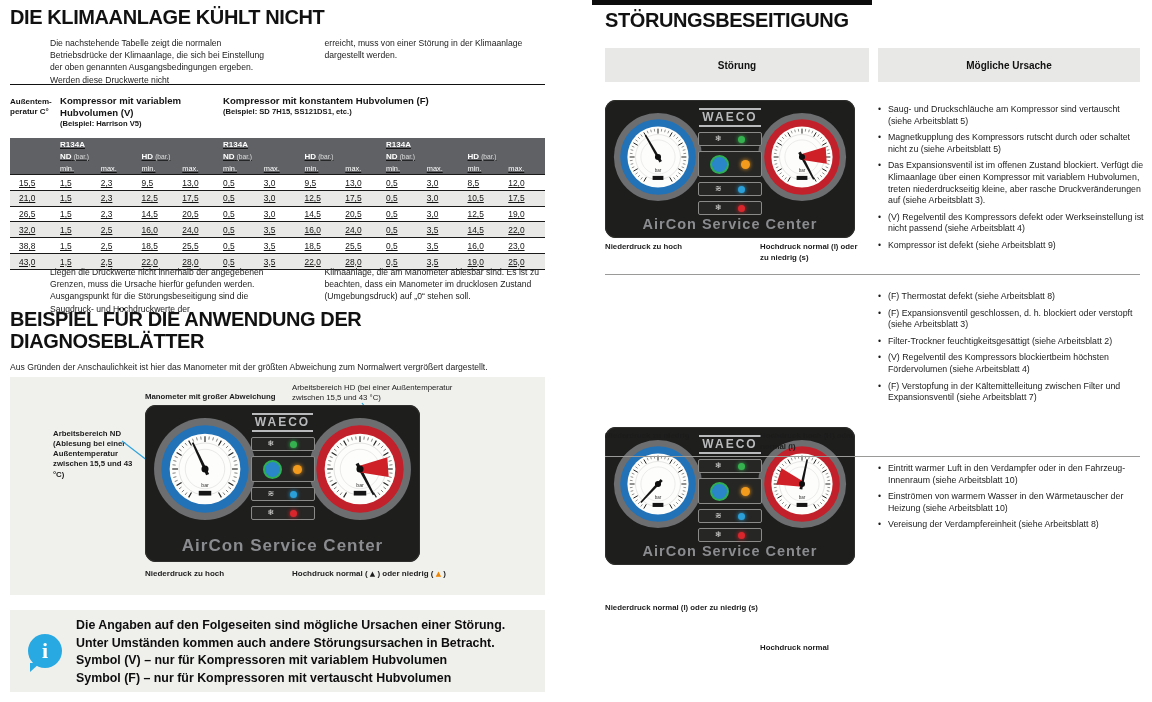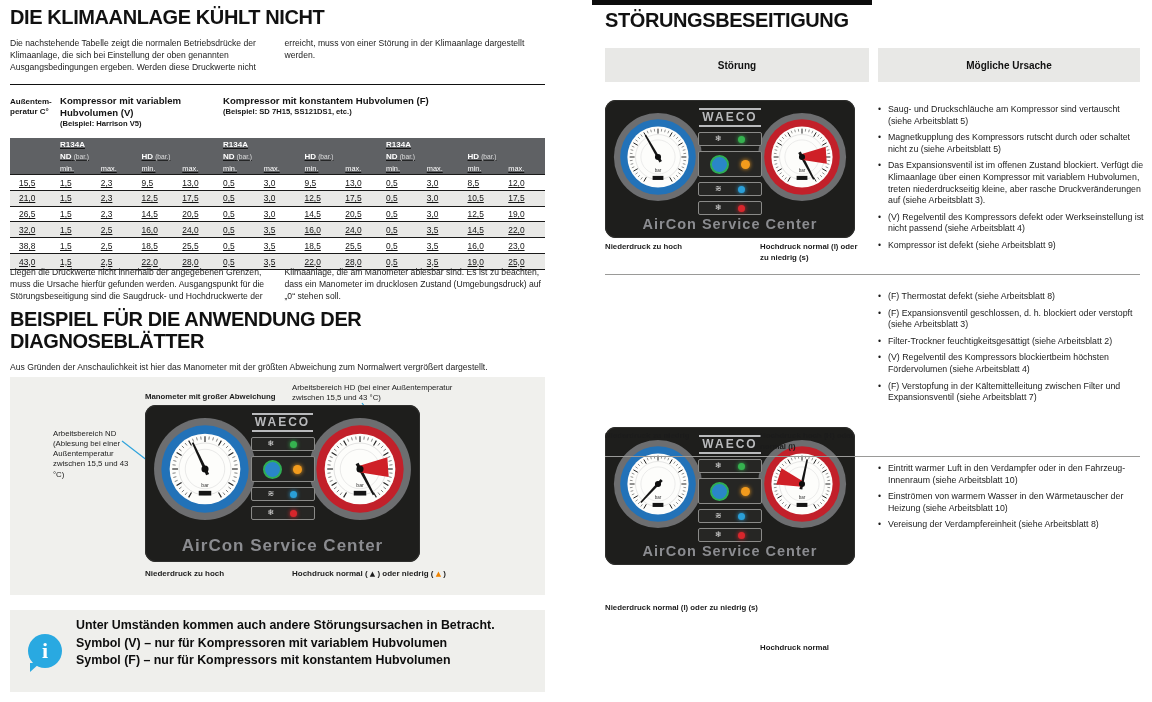--- a/index.html
+++ b/index.html
@@ -3,21 +3,21 @@
 <meta charset="utf-8">
 <style>
   html,body{margin:0;padding:0;background:#fff;}
   body{width:1152px;height:702px;position:relative;overflow:hidden;
        font-family:"Liberation Sans",sans-serif;color:#141414;
        -webkit-font-smoothing:antialiased;}
   .abs{position:absolute;}
   h1{font-size:20px;font-weight:bold;letter-spacing:-0.4px;margin:0;color:#111;}
   .smalltext{font-size:8.6px;line-height:1.42;color:#222;}
   .twocol{display:flex;gap:14px;}
-  .twocol>div{flex:1;}
+  .twocol>div{flex:1;margin-left:40px;}
   .rule{border:none;border-top:1.6px solid #111;margin:0;}
 
   
   .ptable{width:535px;}
   .trow{display:grid;grid-template-columns:46px repeat(12,1fr);}
   .band{background:#5f6164;color:#fff;}
   .band .c{padding:2px 0 1px 4px;font-size:7.4px;}
   .band .ref{font-weight:bold;font-size:8px;}
   .band b{font-size:8px;}
   .band .bar{opacity:.75;font-size:6.6px;}
@@ -235,21 +235,21 @@
   <h1 class="abs" style="top:308px;left:0;line-height:1.12;">
     <span class="h1line">BEISPIEL FÜR DIE ANWENDUNG DER</span>
     <span class="h1line">DIAGNOSEBLÄTTER</span>
   </h1>
 
   <div class="abs smalltext" style="top:361px;left:0;width:535px;">Aus Gründen der Anschaulichkeit ist hier das Manometer mit der größten Abweichung zum Normalwert vergrößert dargestellt.</div>
 
   <div class="abs figure" style="top:377px;left:0;width:535px;height:218px;">
     <div class="abs figlabel" style="top:15px;left:135px;width:160px;font-weight:bold;">Manometer mit großer Abweichung</div>
     <div class="abs figlabel" style="top:6px;left:282px;width:172px;">Arbeitsbereich HD (bei einer Außentemperatur zwischen 15,5 und 43 °C)</div>
-    <div class="abs figlabel" style="top:52px;left:43px;width:80px;">Arbeitsbereich ND (Ablesung bei einer Außentemperatur zwischen 15,5 und 43 °C)</div>
+    <div class="abs figlabel" style="top:52px;left:43px;width:80px;font-weight:bold;">Arbeitsbereich ND (Ablesung bei einer Außentemperatur zwischen 15,5 und 43 °C)</div>
 
     <svg class="abs" style="top:0;left:0;" width="535" height="218">
       <line x1="112" y1="64" x2="138" y2="84" stroke="#2fa3dc" stroke-width="1.2"></line>
       <line x1="352" y1="26" x2="370" y2="50" stroke="#2fa3dc" stroke-width="1.2"></line>
     </svg>
 
     <div class="abs panel big" style="top:28px;left:135px;width:275px;height:157px;">
         <svg viewBox="-50 -50 100 100" width="104" height="104" class="gauge nd">
           <circle r="49" fill="#6d6e70"></circle>
           <circle r="42" fill="#2272b8"></circle>
@@ -379,23 +379,24 @@
 
     <div class="abs figcap" style="top:192px;left:135px;">Niederdruck zu hoch</div>
     <div class="abs figcap" style="top:192px;left:282px;">
       <span>Hochdruck normal ( </span><span class="tri-black">▲</span><span> ) oder niedrig ( </span><span class="tri-orange">▲</span><span> )</span>
     </div>
   </div>
 
   <div class="abs infobox" style="top:610px;left:0;width:535px;height:82px;padding:0;">
     <div class="info-icon" style="margin:24px 0 0 18px;">i</div>
     <div class="info-lines" style="margin:7px 0 0 14px;" id="infolines">
+        <div>Die Angaben auf den Folgeseiten sind mögliche Ursachen einer Störung.</div>
         <div>Unter Umständen kommen auch andere Störungsursachen in Betracht.</div>
         <div>Symbol (V) – nur für Kompressoren mit variablem Hubvolumen</div>
-        <div>Symbol (F) – nur für Kompressors mit konstantem Hubvolumen</div>
+        <div>Symbol (F) – nur für Kompressoren mit vertauscht Hubvolumen</div>
       </div>
   </div>
 </div>
 
 <div class="abs" style="left:592px;top:0;width:560px;height:702px;">
 
   <div class="abs topbar" style="top:0;left:0;width:280px;height:5px;"></div>
 
   <h1 class="abs" style="top:9px;left:13px;">STÖRUNGSBESEITIGUNG</h1>
 

